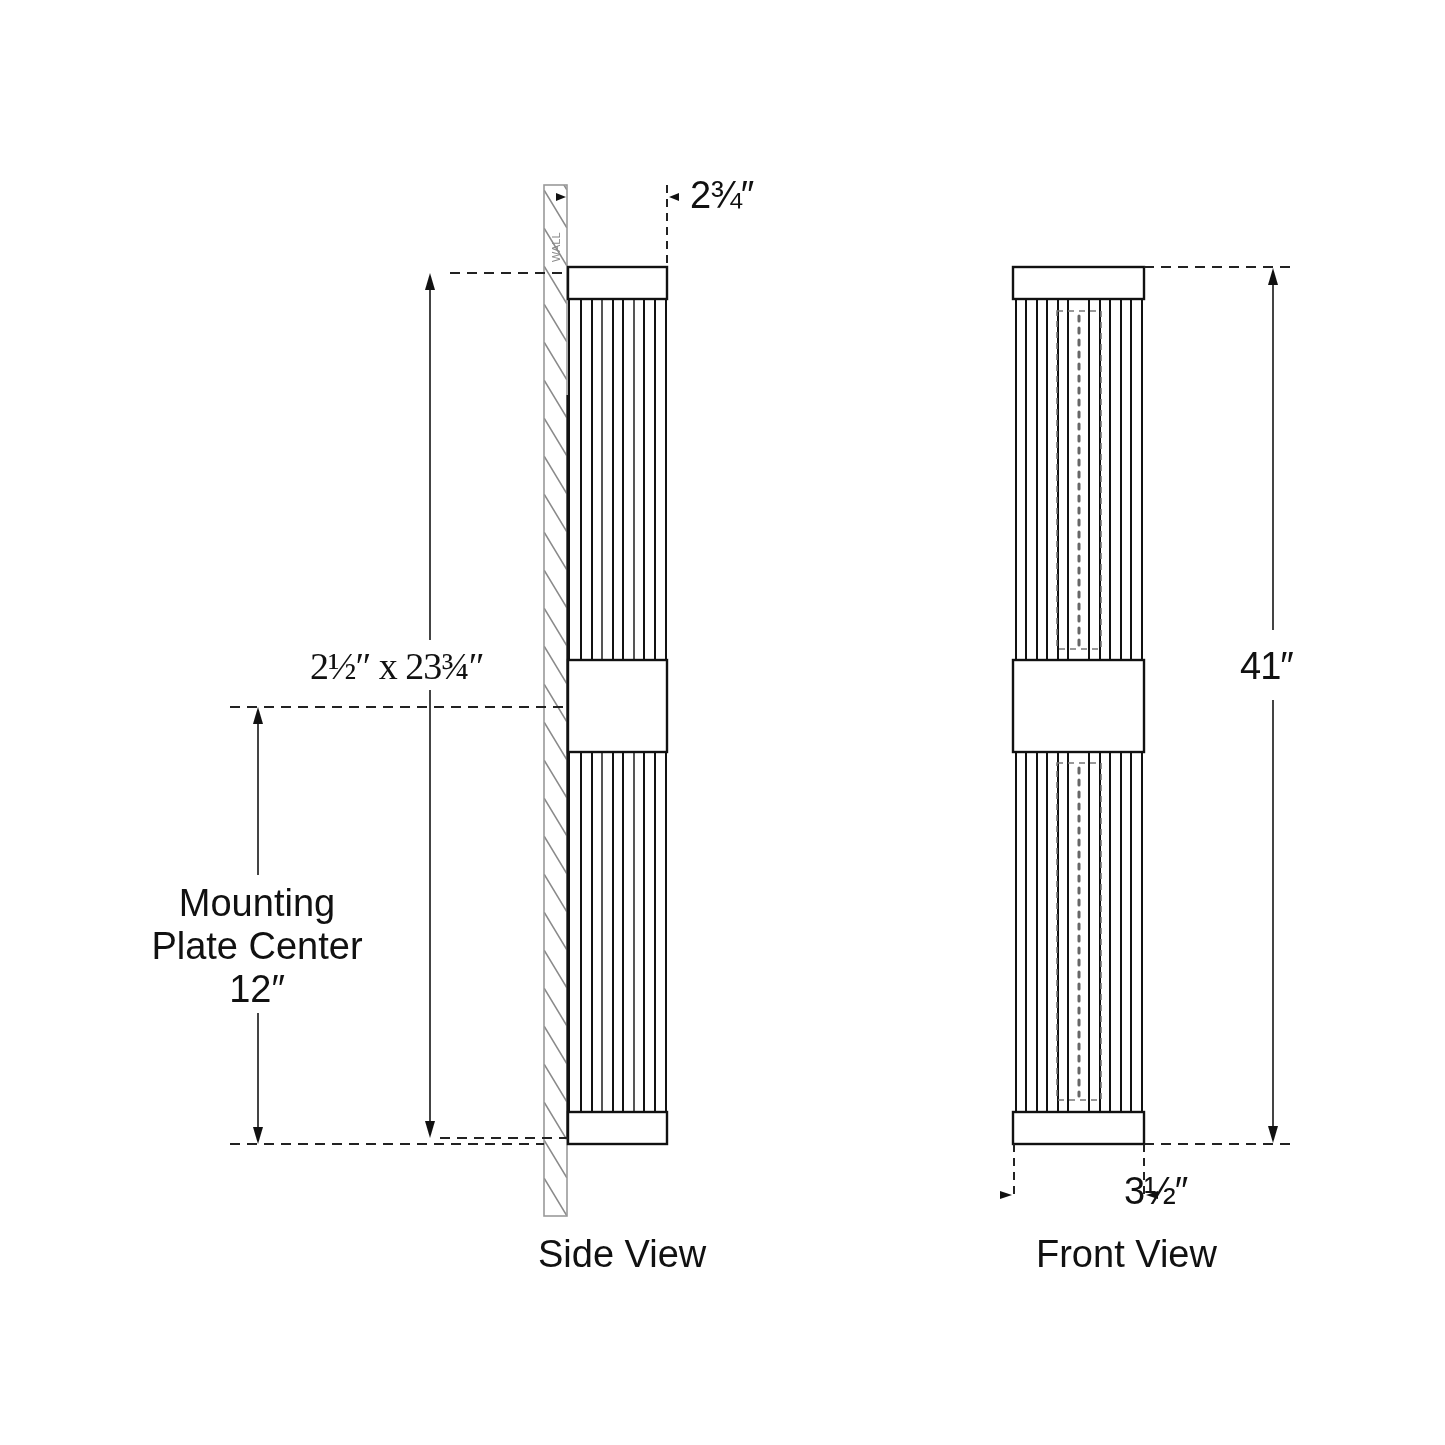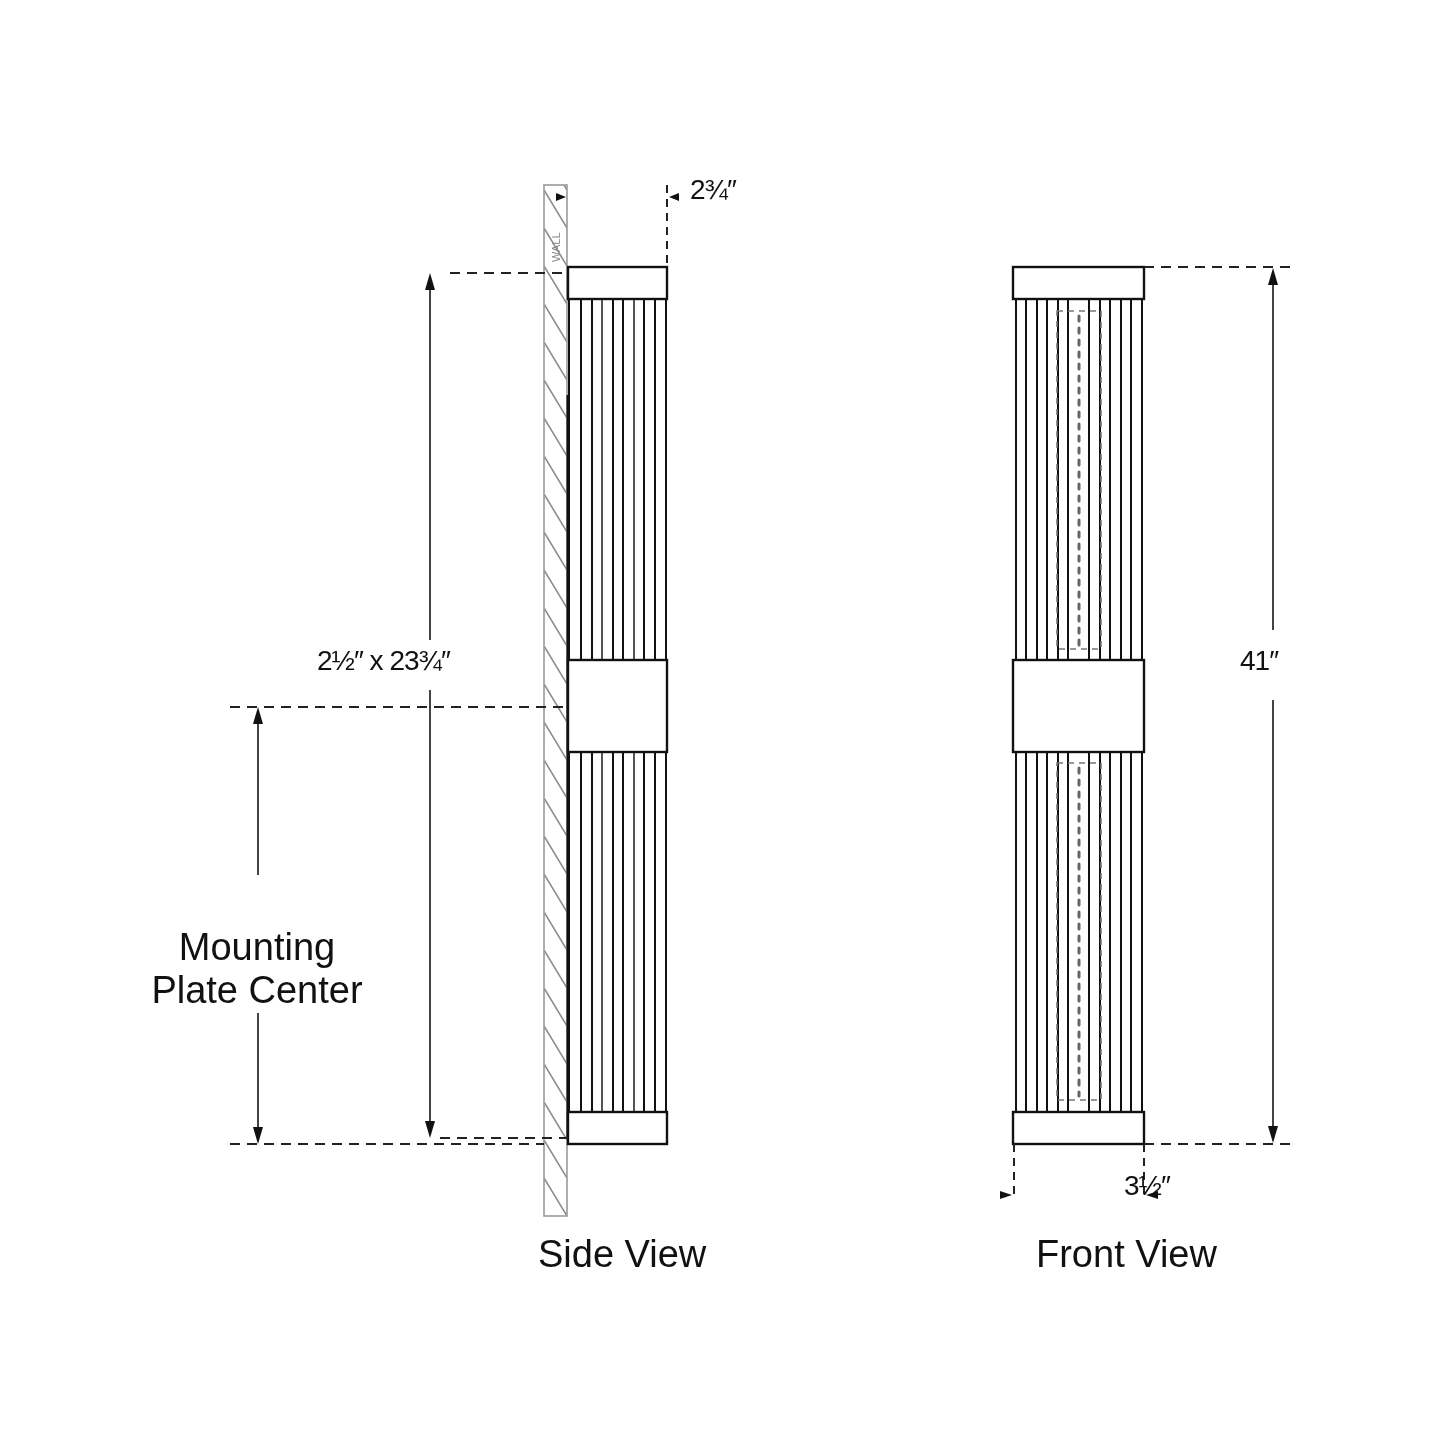--- a/index.html
+++ b/index.html
@@ -1,20 +1,20 @@
 <!DOCTYPE html>
 <html><head>
 <meta charset="utf-8">
 <style>
   html, body { margin:0; padding:0; background:#ffffff; }
   body { width:1445px; height:1445px; position:relative; overflow:hidden;
          font-family:"Liberation Sans", "DejaVu Sans", sans-serif; color:#111; }
   #drawing { position:absolute; left:0; top:0; width:1445px; height:1445px; }
   .lbl { position:absolute; white-space:nowrap; color:#111; line-height:1; }
-  .dim { font-size:28px; letter-spacing:-1px; }
+  .dim { font-size:38px; letter-spacing:-1px; }
   .view { font-size:38px;text-align:right; }
   .mount { font-size:38px; text-align:center; line-height:43px; }
   .wall-txt { position:absolute; font-size:11px; color:#888; transform:rotate(-90deg); transform-origin:left top; }
 </style>
 </head>
 <body>
 
 <svg id="drawing" viewBox="0 0 1445 1445" xmlns="http://www.w3.org/2000/svg">
   <defs>
     <pattern id="hatch" patternUnits="userSpaceOnUse" width="23" height="38" patternTransform="translate(544,0)">
@@ -139,21 +139,22 @@
 
     <line x1="1014" y1="1144" x2="1014" y2="1200" stroke="#222" stroke-width="2" stroke-dasharray="8,6"></line>
     <line x1="1144" y1="1144" x2="1144" y2="1200" stroke="#222" stroke-width="2" stroke-dasharray="8,6"></line>
     <path d="M1012,1195 L1000,1191 L1000,1199 Z" fill="#111"></path>
     <path d="M1146,1195 L1158,1191 L1158,1199 Z" fill="#111"></path>
   </g>
 </svg>
 
 <div class="wall-txt" style="left:550px; top:262px;">WALL</div>
 <div class="lbl dim" style="left:690px; top:176px;">2¾″</div>
-<div class="lbl dim" style="left:317px; top:647px;">2½″ x 23¾″</div>
-<div class="lbl mount" style="left:135px; top:882px; width:244px;margin-top:44px;">
+<div class="lbl dim" style="left:310px; top:647px;font-family:Liberation Serif, serif;">2½″ x 23¾″</div>
+<div class="lbl mount" style="left:135px; top:882px; width:244px;">
   <div>Mounting</div>
   <div>Plate Center</div>
+  <div>12″</div>
 </div>
 <div class="lbl dim" style="left:1240px; top:647px;">41″</div>
 <div class="lbl dim" style="left:1124px; top:1172px;">3½″</div>
 <div class="lbl view" style="left:538px; top:1235px;">Side View</div>
 <div class="lbl view" style="left:988px; top:1235px;margin-left:48px;">Front View</div>
 
 </body></html>

